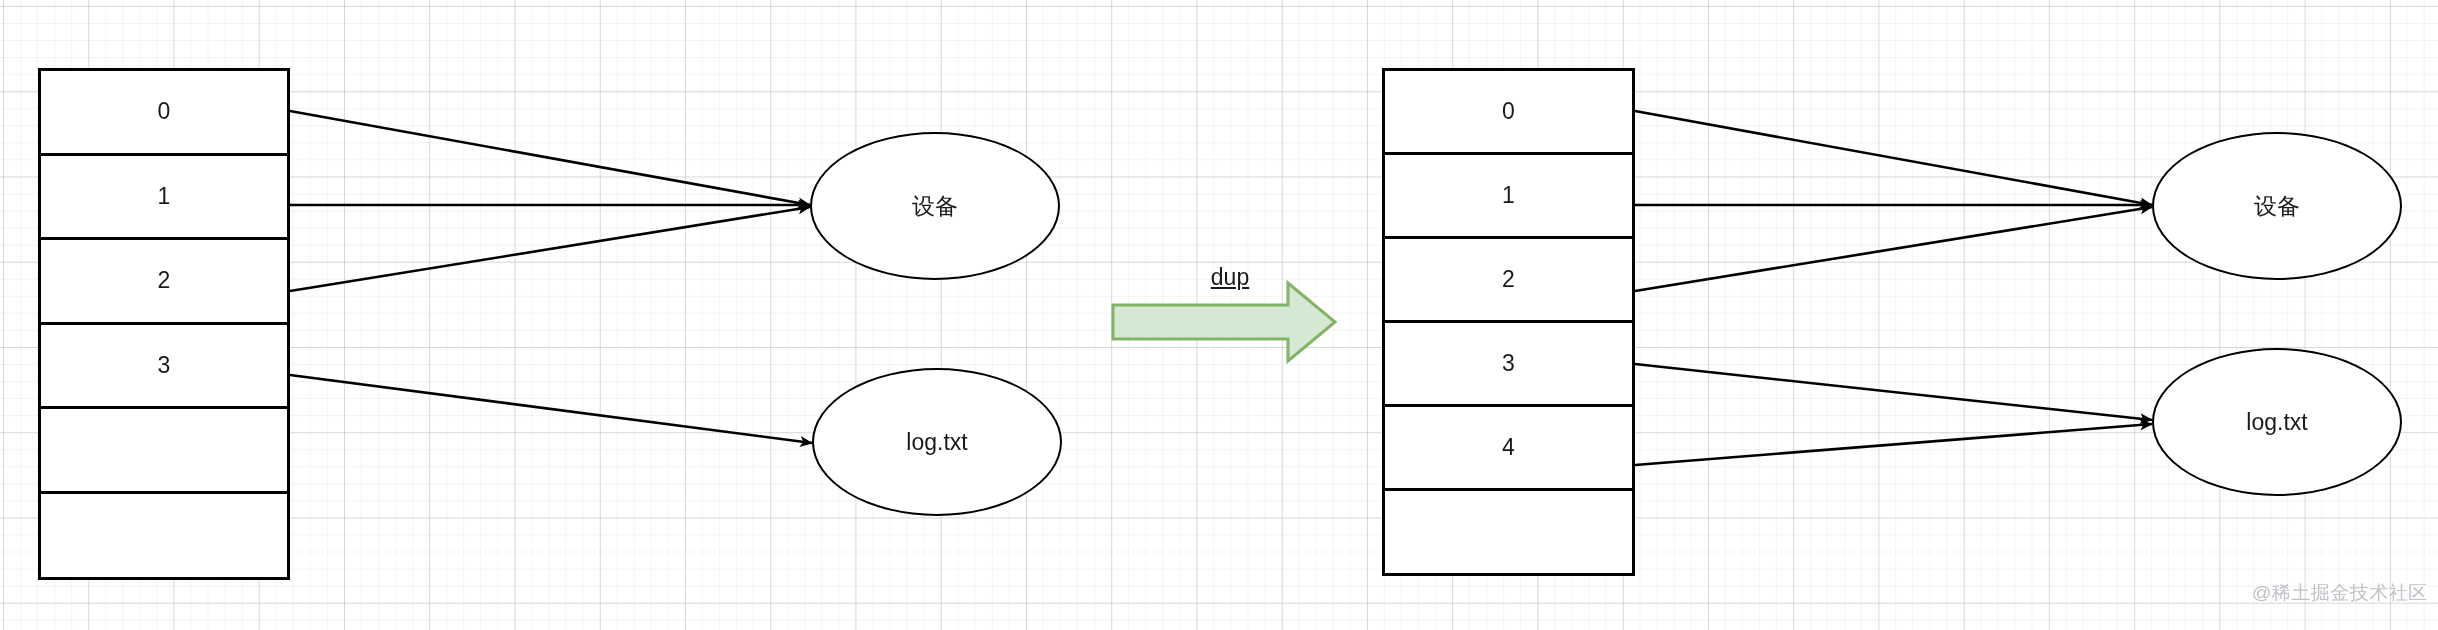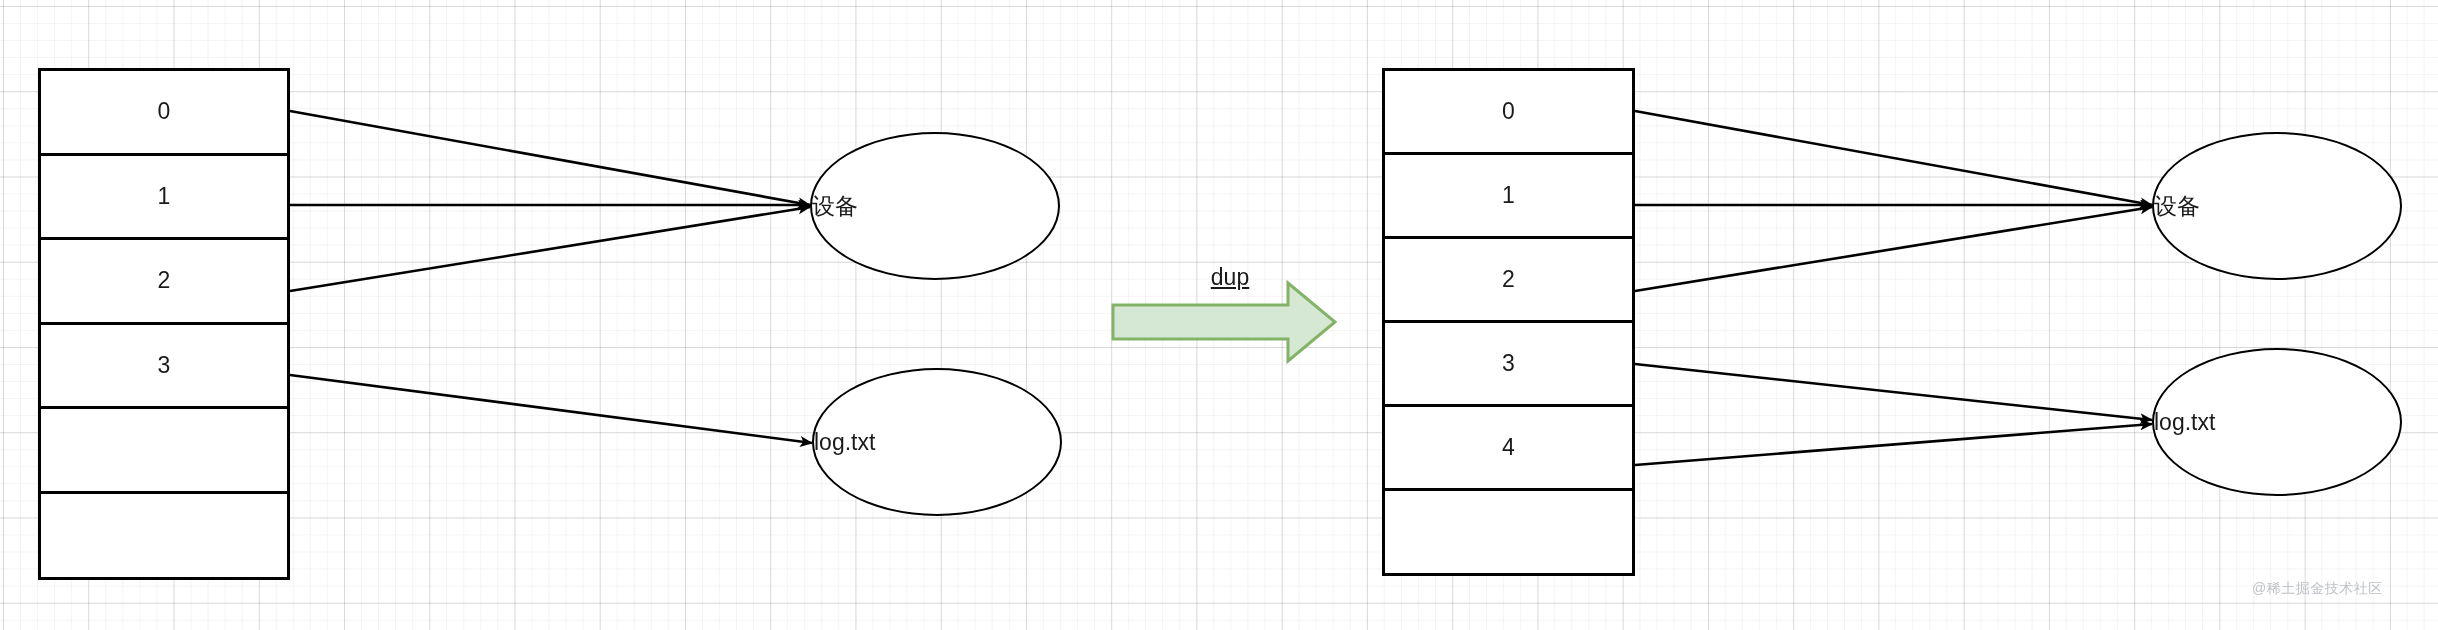--- a/index.html
+++ b/index.html
@@ -55,34 +55,35 @@
     border-bottom: none;
   }
   .node-ellipse {
     position: absolute;
     box-sizing: border-box;
     border: 2.6px solid #000000;
     border-radius: 50%;
     background: #ffffff;
     display: flex;
     align-items: center;
+    justify-content: center;
     font-size: 23px;
     color: #1a1a1a;
   }
   .dup-label {
     position: absolute;
     font-size: 23px;
     color: #1a1a1a;
     text-align: center;
     white-space: nowrap;
     text-decoration: underline;
   }
   .watermark {
     position: absolute;
-    font-size: 14px;
+    font-size: 19px;
     color: #bfc2c7;
     white-space: nowrap;
     letter-spacing: 0.5px;
   }
 </style>
 </head>
 <body>
 
 <div id="canvas">
 

